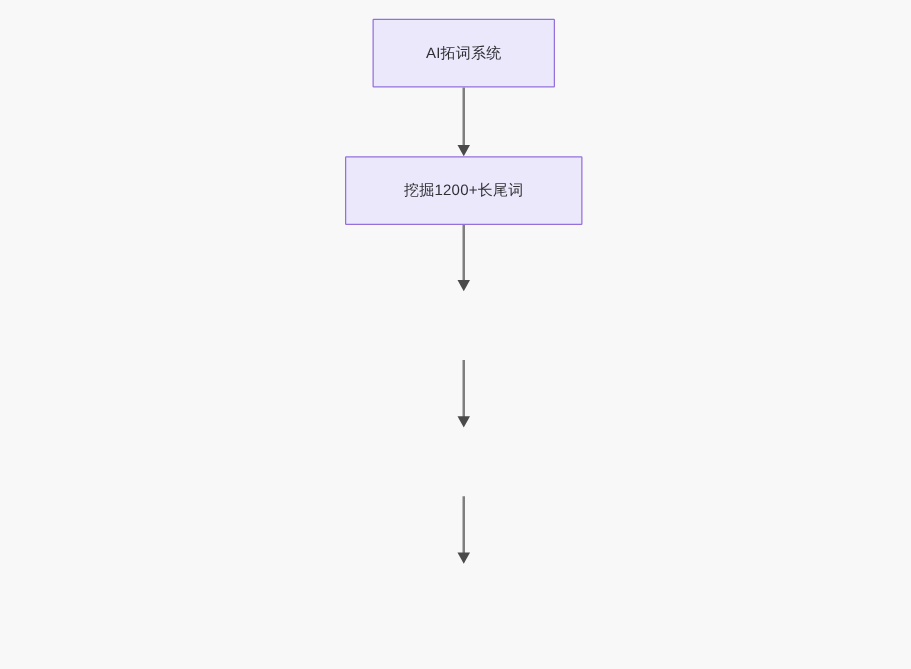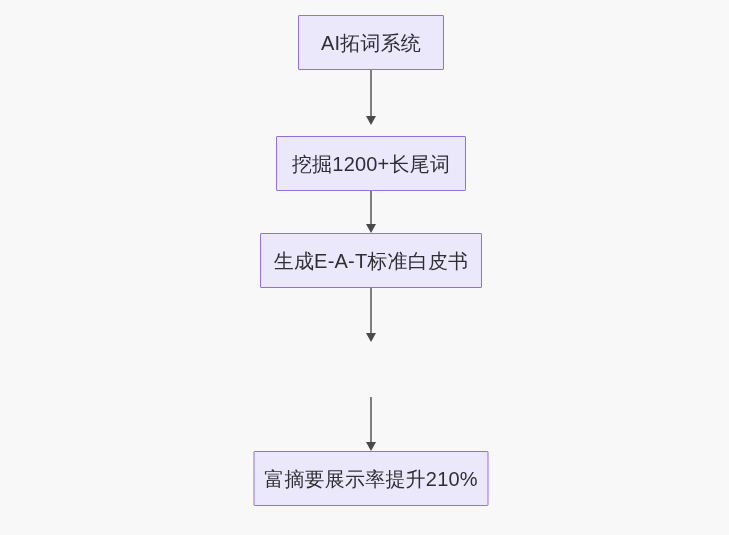--- a/index.html
+++ b/index.html
@@ -25,21 +25,21 @@
     display: flex;
     align-items: center;
     justify-content: center;
     background: #ebe8fc;
     border: 1.5px solid #9370db;
     border-radius: 1px;
     height: 55px;
     transform: translateX(-50%);
   }
   .node-label {
-    font-size: 20px;
+    font-size: 12px;
     line-height: 1.2;
     color: #2f2f33;
     letter-spacing: 0.2px;
     white-space: nowrap;
     font-family: "Liberation Sans", "DejaVu Sans", sans-serif;
   }
   .edge {
     position: absolute;
     transform: translateX(-50%);
     pointer-events: none;
@@ -86,26 +86,20 @@
 
   <div class="edge" style="left:371px; top:397px; height:54px; width:12px;">
     <div class="edge-line" style="height:46px;"></div>
     <div class="edge-head"></div>
   </div>
 
   <div class="node" style="left:371px; top:15px; width:146px;">
     <span class="node-label">AI拓词系统</span>
   </div>
 
-  <div class="node" style="left:371px; top:136px; width:190px;">
+  <div class="node" style="left:371px; top:125px; width:190px;">
     <span class="node-label">挖掘1200+长尾词</span>
   </div>
 
-  <div class="node" style="left:371px; top:233px; width:222px;">
-    <span class="node-label">生成E-A-T标准白皮书</span>
-  </div>
 
 
-  <div class="node" style="left:371px; top:451px; width:235px;">
-    <span class="node-label">富摘要展示率提升210%</span>
-  </div>
 
 </div>
 
 </body></html>

